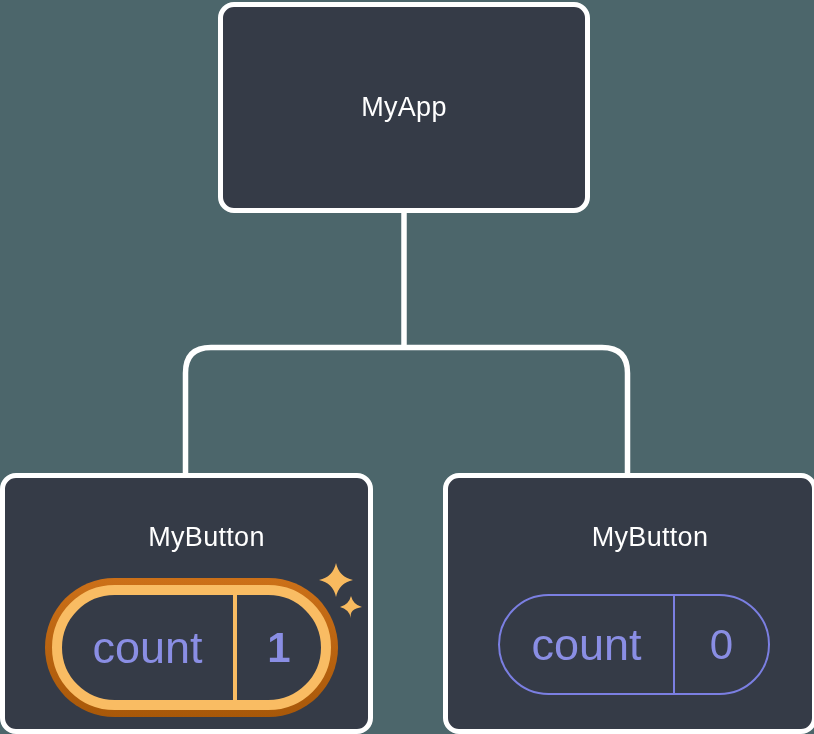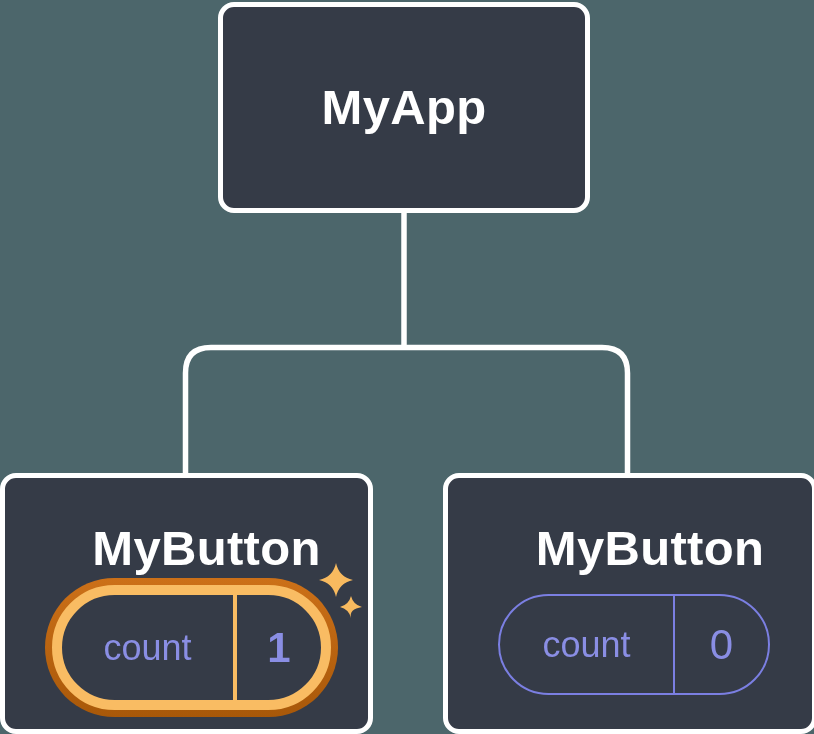--- a/index.html
+++ b/index.html
@@ -19,22 +19,22 @@
     border:5px solid #FFFFFF;
     border-radius:16px;
     box-sizing:border-box;
   }
   .node-root{
     left:218px;top:2px;width:372px;height:211px;
     display:flex;align-items:center;justify-content:center;
   }
   .node-label{
     color:#FFFFFF;
-    font-size:49px;
-    font-weight:700;
+    font-size:27px;
+    font-weight:400;
     letter-spacing:0.3px;
     line-height:1;
   }
   .node-child{top:473px;height:261px;}
   .node-child-left{left:0;width:373px;}
   .node-child-right{left:443px;width:374px;}
   .child-label{
     position:absolute;left:0;right:0;top:46px;
     text-align:center;
     margin-left:40px;
@@ -57,21 +57,21 @@
     background:#353B47;
     display:flex;
     align-items:stretch;
     overflow:hidden;
   }
   .cell{
     display:flex;align-items:center;justify-content:center;
     color:#8A8EE4;
     line-height:1;
   }
-  .cell-key{font-size:36px;}
+  .cell-key{font-size:45px;}
   .cell-val{flex:1;font-size:42px;}
   .hl-inner .cell-key{width:171px;}
   .hl-inner .divider{width:4px;background:#F9BC63;}
   .hl-inner .cell-val{font-weight:700;}
 
   
   .pill-plain{
     position:absolute;left:50px;top:116px;
     width:272px;height:101px;
     box-sizing:border-box;

